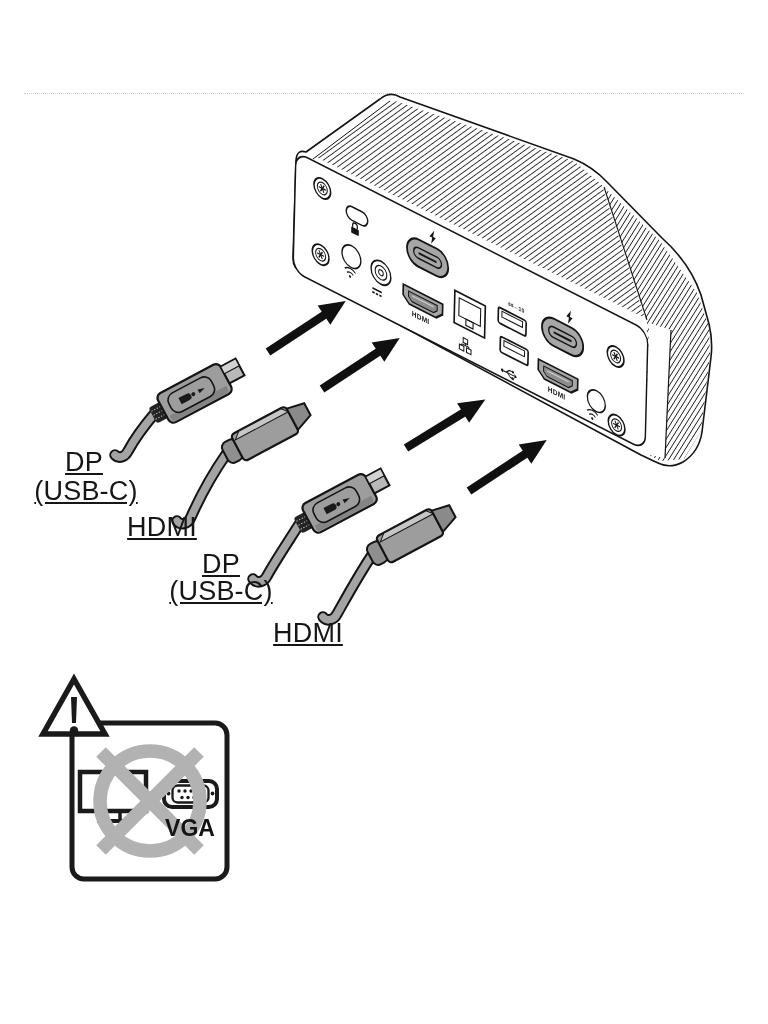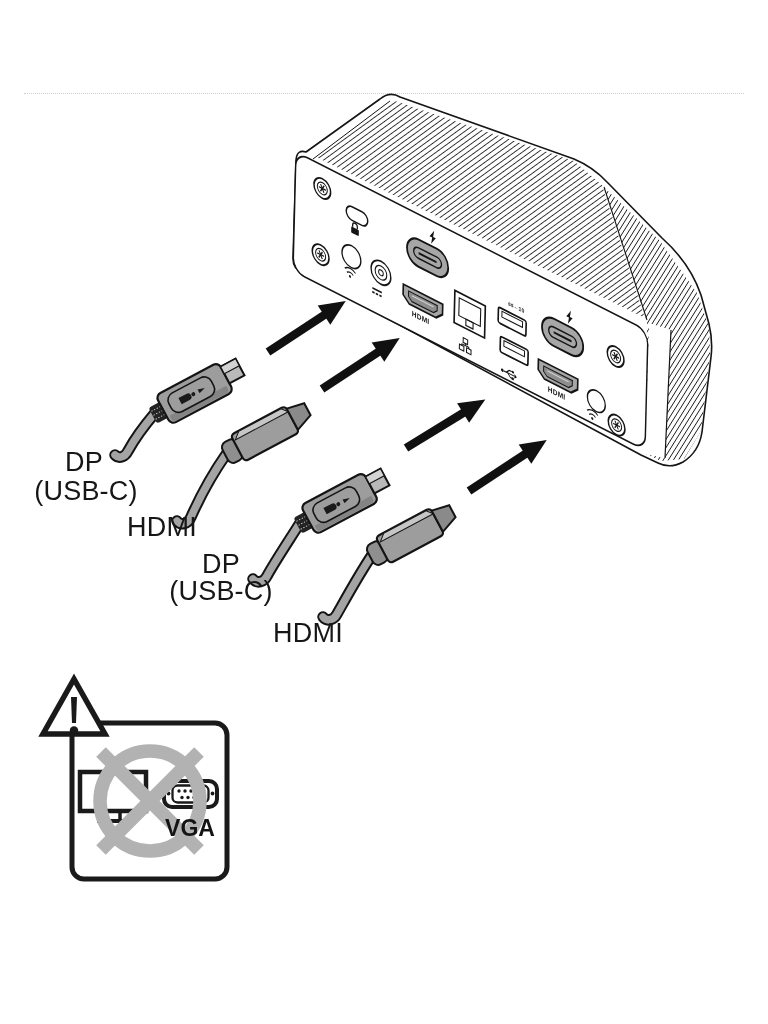--- a/index.html
+++ b/index.html
@@ -2,21 +2,21 @@
 <html><head>
 <meta charset="utf-8">
 <style>
   html,body{margin:0;padding:0;background:#ffffff;}
   .page{position:relative;width:768px;height:1024px;background:#fff;overflow:hidden;
         font-family:"Liberation Sans",sans-serif;}
   .divider{position:absolute;left:24px;top:93px;width:720px;height:0;
            border-top:1px dotted #cfcfcf;}
   .diagram-svg{position:absolute;left:0;top:0;}
   .lbl{position:absolute;transform:translateX(-50%);white-space:nowrap;
-       font-size:27px;line-height:28px;color:#161616;letter-spacing:0.2px;}
+       font-size:27px;line-height:28px;color:#161616;letter-spacing:0.2px;text-decoration:underline;}
 </style>
 </head>
 <body>
 
 <div class="page">
 
   <div class="divider"></div>
 
   <svg class="diagram-svg" width="768" height="1024" viewBox="0 0 768 1024">
     <defs>

